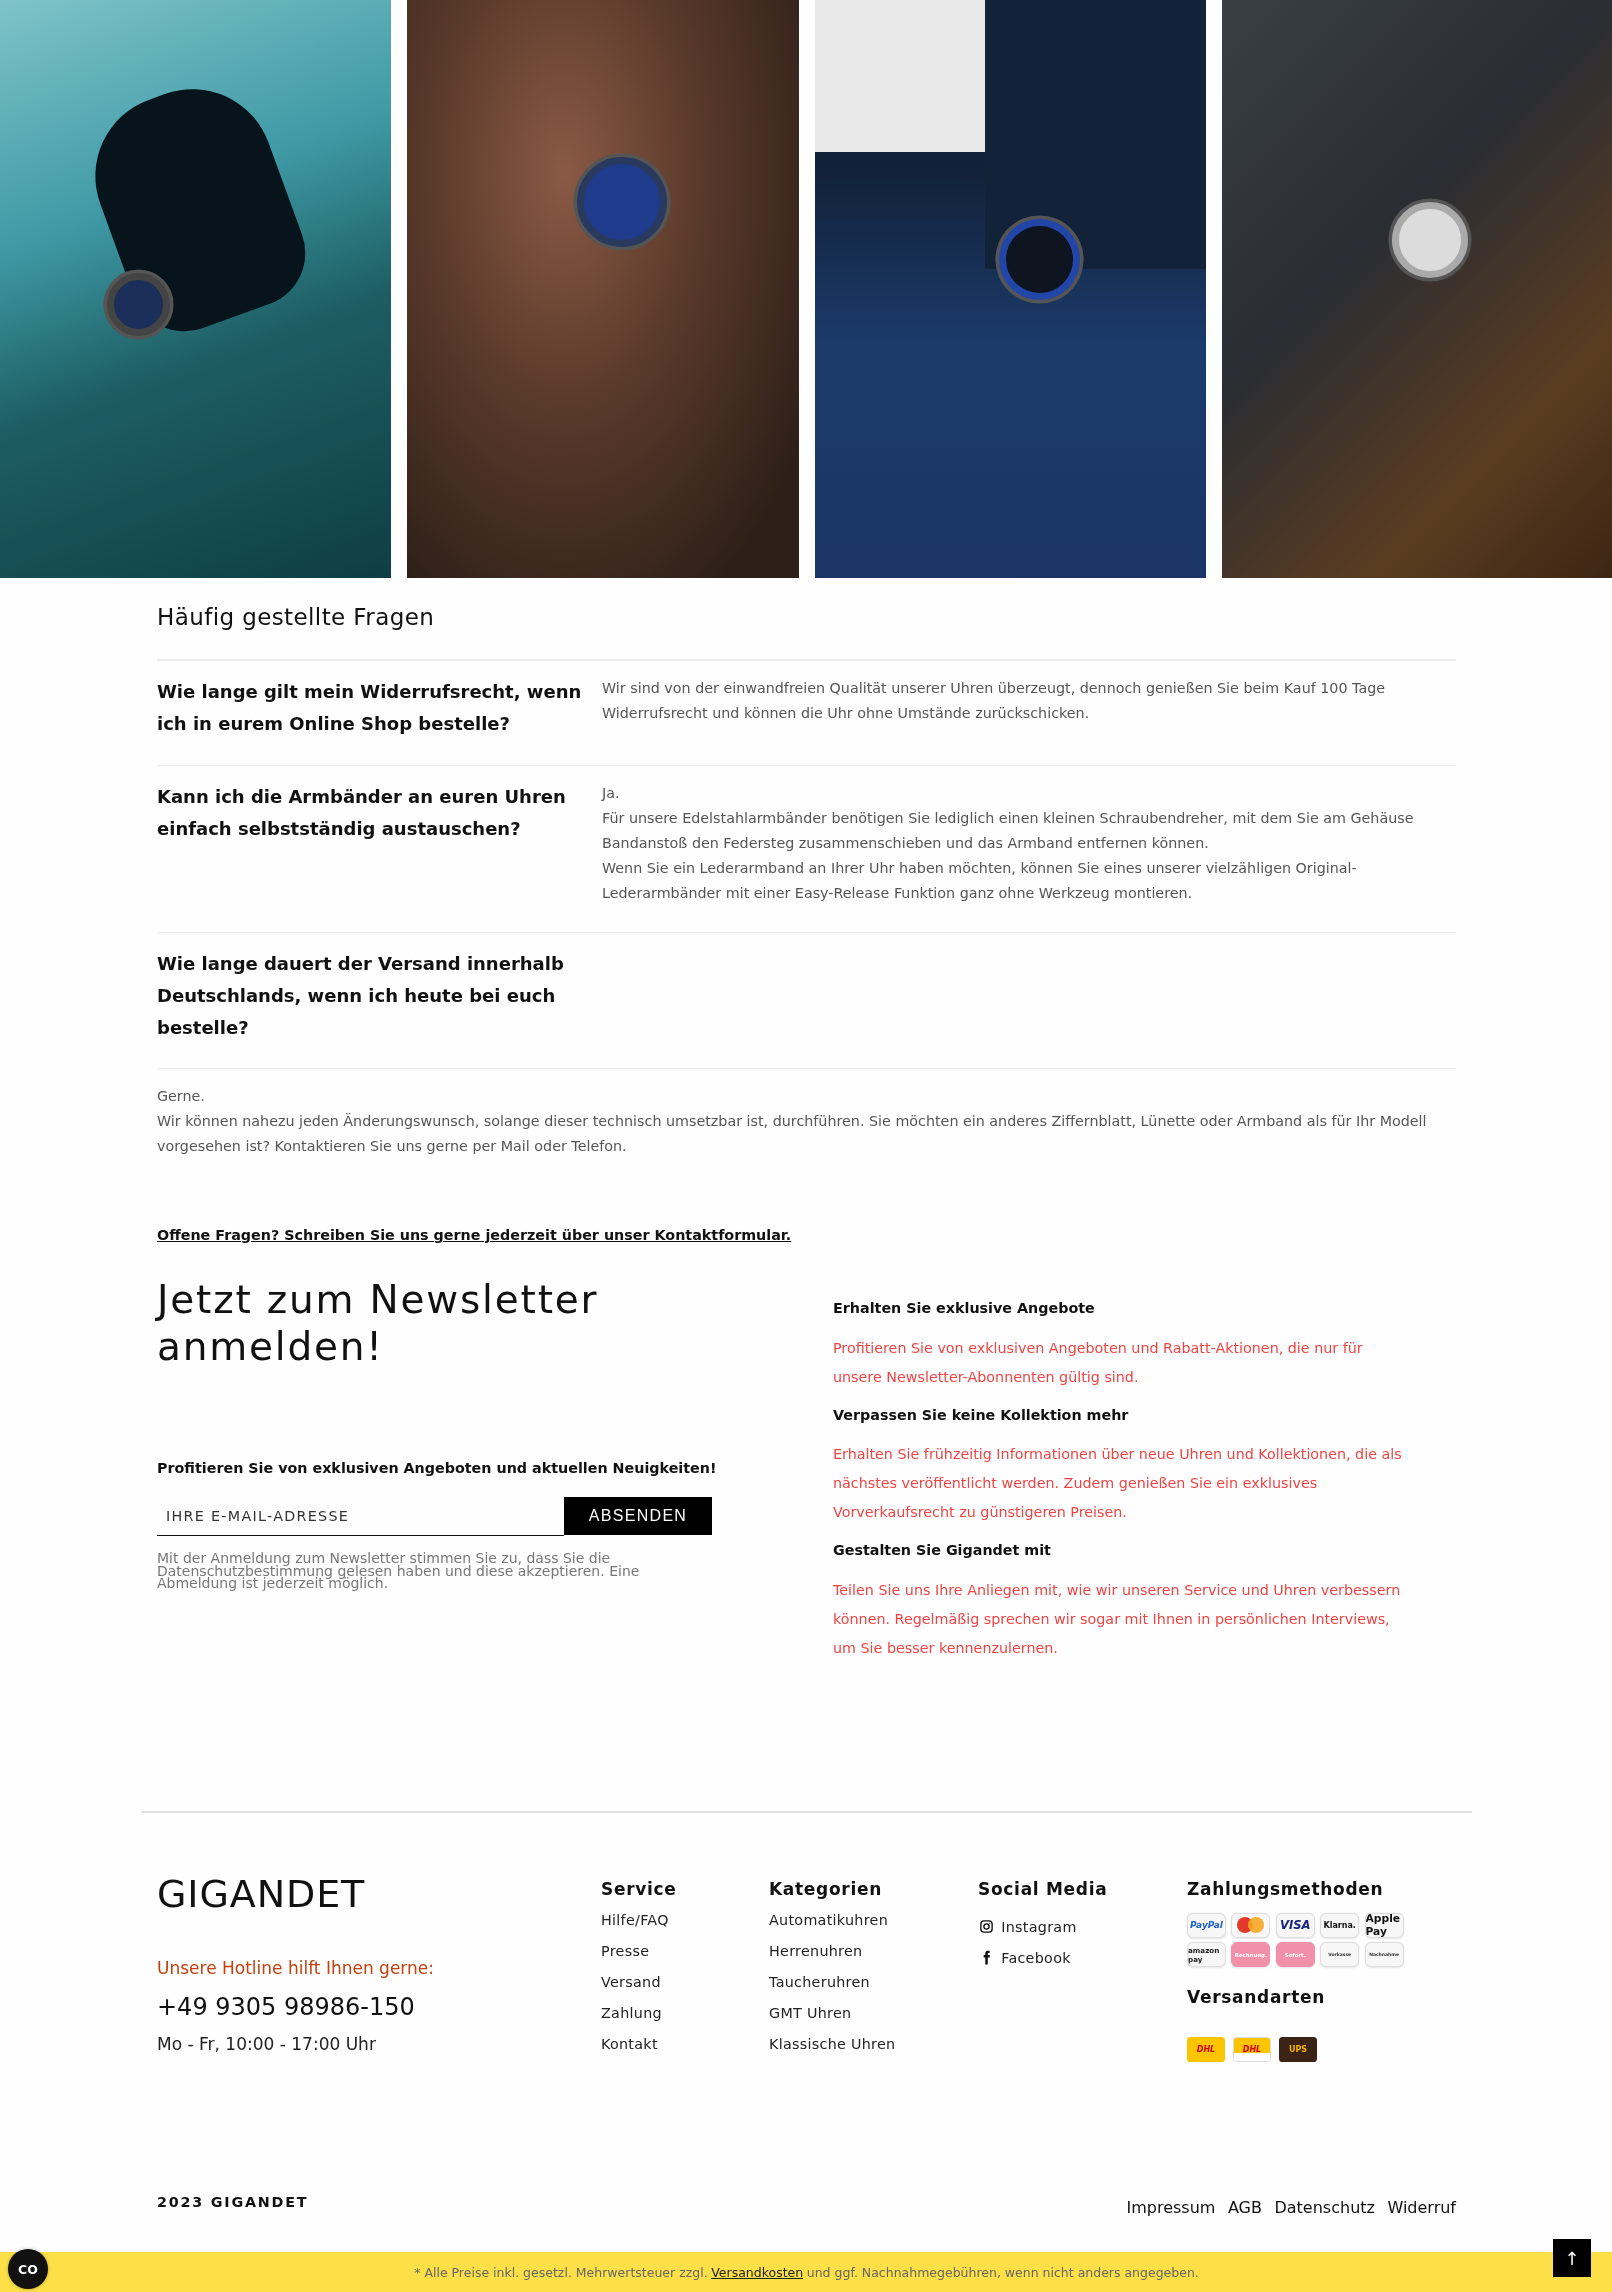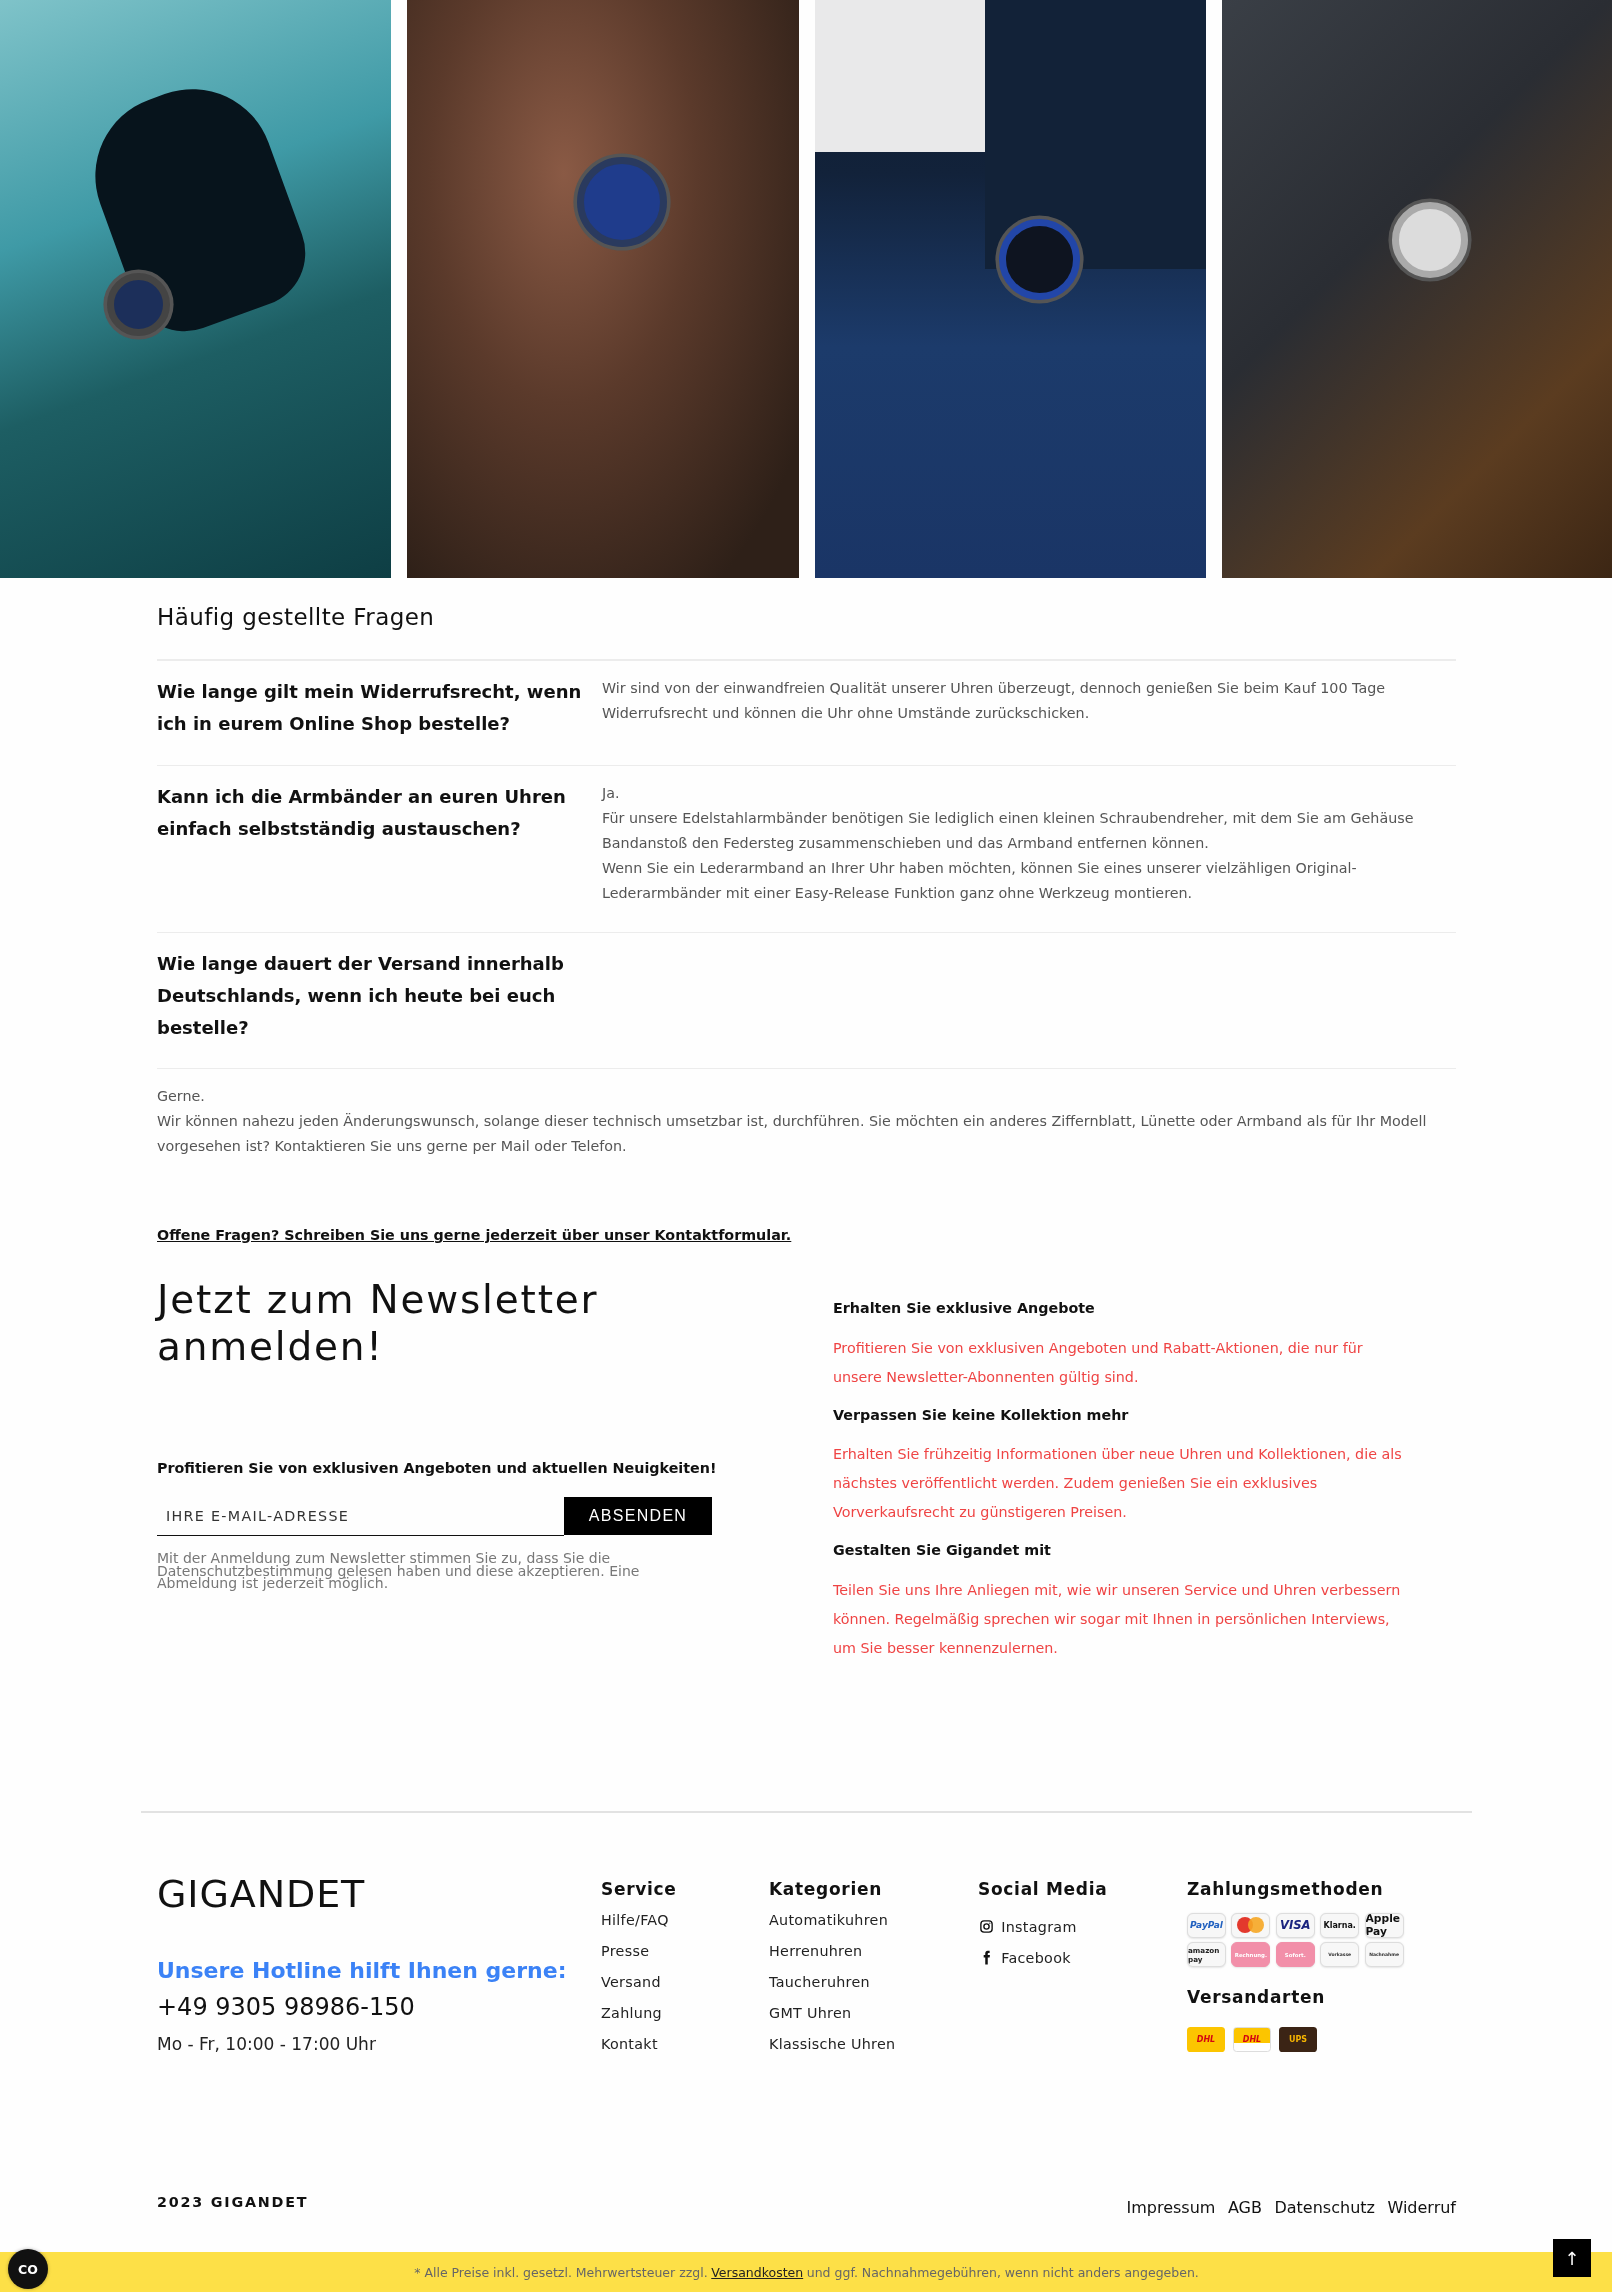--- a/index.html
+++ b/index.html
@@ -47,21 +47,21 @@
   .nl-btn { width: 148px; height: 38px; background: #000; color: #fff; border: none; font-family: Liberation Sans, sans-serif; font-size: 16px; letter-spacing: 1.3px; }
   .nl-legal { position: absolute; left: 157px; top: 1552px; width: 564px; font-size: 14px; line-height: 12.5px; color: #777; }
 
   .benefits { position: absolute; left: 833px; top: 1294px; width: 573px; }
   .benefit-h { font-size: 14.3px; font-weight: bold; color: #111; height: 29px; line-height: 29px; margin-bottom: 10.7px; }
   .benefit-p { font-size: 14.3px; line-height: 29px; color: #ef4444; margin-bottom: 9px; }
 
   
   .footer-line { position: absolute; left: 141px; top: 1811px; width: 1331px; height: 1.8px; background: #e2e2e2; }
   .logo { position: absolute; left: 157px; top: 1872px; font-size: 38px; letter-spacing: 0.9px; font-weight: normal; color: #111; }
-  .hotline-label { position: absolute; left: 157px; top: 1958px; font-size: 22px; color: #3b82f6; font-weight: bold; }
+  .hotline-label { position: absolute; left: 157px; top: 1958px; font-size: 17px; color: #c2410c; }
   .hotline-phone { position: absolute; left: 157px; top: 1993px; font-size: 24px; color: #111; }
   .hotline-hours { position: absolute; left: 157px; top: 2034px; font-size: 17px; color: #222; }
 
   .fcol { position: absolute; top: 1879px; }
   .fcol-h { font-size: 17px; font-weight: bold; letter-spacing: 0.7px; color: #111; height: 32px; }
   .fcol-link { display: block; font-size: 14.3px; color: #222; height: 31px; line-height: 18px; text-decoration: none; letter-spacing: 0.3px; }
   .c-service { left: 601px; }
   .c-kat { left: 769px; }
   .c-social { left: 978px; }
   .c-pay { left: 1187px; }
@@ -76,21 +76,21 @@
   .pay-badge.apple { font-size: 10.7px; color: #111; }
   .pay-badge.amazon { font-size: 7.2px; color: #222; }
   .pay-badge.pink { background: #f28fa9; color: #fff; font-size: 5.4px; border-color: #f28fa9; }
   .pay-badge.tiny { font-size: 4.5px; color: #333; }
   .mc { position: relative; width: 27px; height: 16px; }
   .mc span { position: absolute; top: 0; width: 16px; height: 16px; border-radius: 50%; }
   .mc .r { left: 0; background: #e3392d; }
   .mc .y { left: 10.7px; background: #f5a623; opacity: 0.9; }
 
   .ship-h { margin-top: 19.7px; }
-  .ship-grid { display: flex; gap: 8px; margin-top: 8px; }
+  .ship-grid { display: flex; gap: 8px; margin-top: 18px; }
   .ship-badge { width: 38px; height: 25px; border-radius: 3.6px; display: flex; align-items: center; justify-content: center; font-size: 8px; font-weight: bold; font-style: italic; }
   .dhl1 { background: #fcc500; color: #d40511; }
   .dhl2 { background: linear-gradient(180deg, #fcc500 0 65%, #fff 65%); color: #d40511; border: 0.9px solid #ddd; }
   .ups { background: #3b2415; color: #f7b500; font-style: normal; }
 
   .copyright { position: absolute; left: 157px; top: 2194px; font-size: 14.3px; font-weight: bold; letter-spacing: 1.8px; color: #111; }
   .legal-links { position: absolute; right: 157px; top: 2198px; display: flex; gap: 12.5px; }
   .legal-link { font-size: 16px; color: #111; text-decoration: none; }
 
   .bottom-bar { position: absolute; left: 0; top: 2252px; width: 1613px; height: 41px; background: #fde047; display: flex; align-items: center; justify-content: center; font-size: 12.5px; color: #666; }

